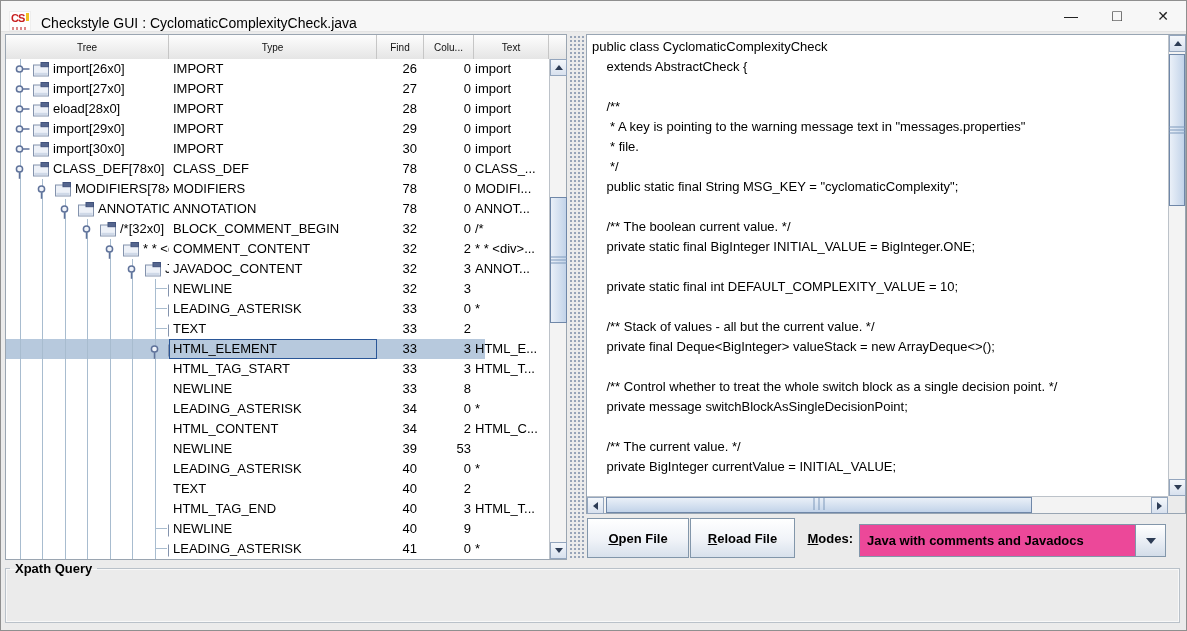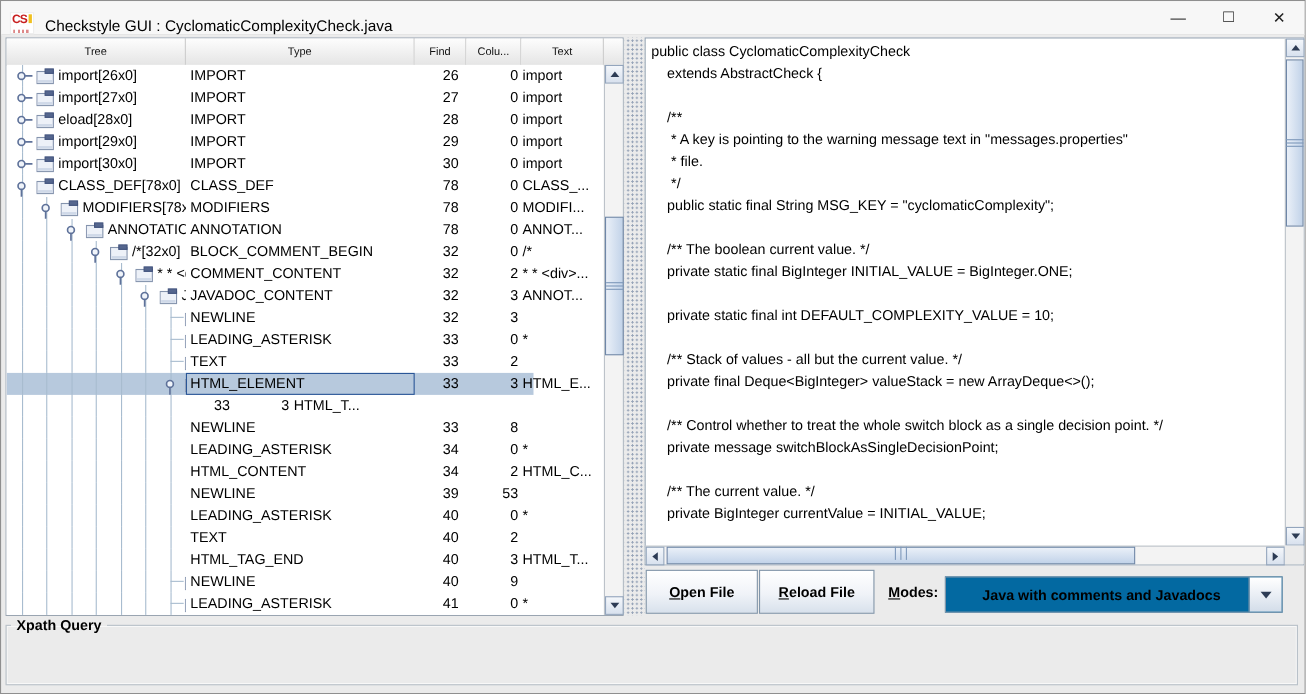--- a/index.html
+++ b/index.html
@@ -60,21 +60,21 @@
   .codepane{position:absolute;left:585px;top:33px;width:600px;height:480px;background:#fff;border:1px solid #98a5b3;box-sizing:border-box;}
   .codearea{position:absolute;left:0;top:0;right:17px;bottom:17px;overflow:hidden;padding:2px 0 0 5px;}
   .cline{font-size:13px;line-height:20px;white-space:pre;color:#000;}
   .corner{position:absolute;right:0;bottom:0;width:17px;height:17px;background:#ebebeb;}
 
   
   .mbtn{background:linear-gradient(180deg,#ffffff 0%,#f0f3f8 55%,#d8e1ec 100%);border:1px solid #8296aa;font-weight:bold;font-size:13px;color:#000;font-family:"Liberation Sans",sans-serif;box-sizing:border-box;display:flex;align-items:center;justify-content:center;}
   .btn-open{position:absolute;left:586px;top:517px;width:102px;height:40px;}
   .btn-reload{position:absolute;left:689px;top:517px;width:105px;height:40px;}
   .modes-label{position:absolute;left:790px;top:517px;width:62px;height:40px;display:flex;align-items:center;justify-content:flex-end;font-weight:bold;font-size:13px;color:#000;}
-  .combo{position:absolute;left:858px;top:523px;width:307px;height:33px;background:#0369a1;border:1px solid #8296aa;box-sizing:border-box;display:flex;padding-left:26px;}
+  .combo{position:absolute;left:858px;top:523px;width:307px;height:33px;background:#ec4899;border:1px solid #8296aa;box-sizing:border-box;display:flex;}
   .combo-value{flex:1;display:flex;align-items:center;padding-left:7px;font-weight:bold;font-size:13px;white-space:nowrap;overflow:hidden;}
   .combo-arrow{width:29px;border-left:1px solid #8296aa;background:linear-gradient(180deg,#ffffff,#e8edf4 55%,#d3dde9);display:flex;align-items:center;justify-content:center;}
   .combo-arrow .tri-down{border-left-width:5px;border-right-width:5px;border-top-width:6px;}
 
   
   .xpath-fs{position:absolute;left:4px;top:560px;width:1175px;height:62px;border:1px solid #b9c1c9;box-shadow:inset 0 0 0 1px #f8f8f8;margin:0;padding:0;box-sizing:border-box;}
   .xpath-fs legend{font-weight:bold;font-size:13px;color:#000;margin-left:4px;padding:0 5px;}
   .xpath-btns{display:flex;gap:9px;margin:5px 0 0 8px;}
   .btn-expand{width:160px;height:30px;}
   .btn-find{width:175px;height:30px;}
@@ -422,20 +422,21 @@
         <div class="trow">
           <div class="tcell">
             <div class="vline" style="left: 13.5px;"></div>
             <div class="vline" style="left: 35.5px;"></div>
             <div class="vline" style="left: 58.5px;"></div>
             <div class="vline" style="left: 80.5px;"></div>
             <div class="vline" style="left: 103.5px;"></div>
             <div class="vline" style="left: 125.5px;"></div>
             <div class="vline" style="left: 148.5px;"></div>
           </div>
+          <div class="rc rc1">HTML_TAG_START</div>
           <div class="rc rc2">33</div>
           <div class="rc rc3">3</div>
           <div class="rc rc4">HTML_T...</div>
         </div>
         <div class="trow">
           <div class="tcell">
             <div class="vline" style="left: 13.5px;"></div>
             <div class="vline" style="left: 35.5px;"></div>
             <div class="vline" style="left: 58.5px;"></div>
             <div class="vline" style="left: 80.5px;"></div>

